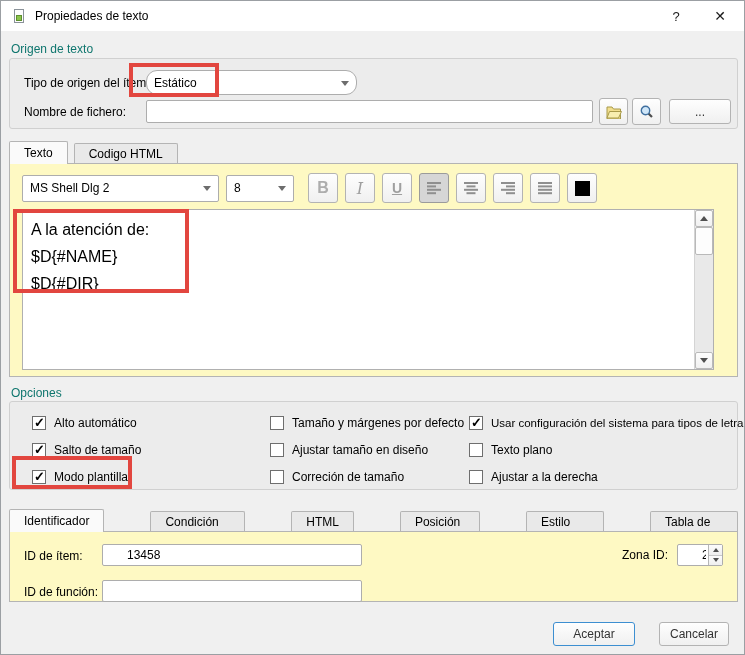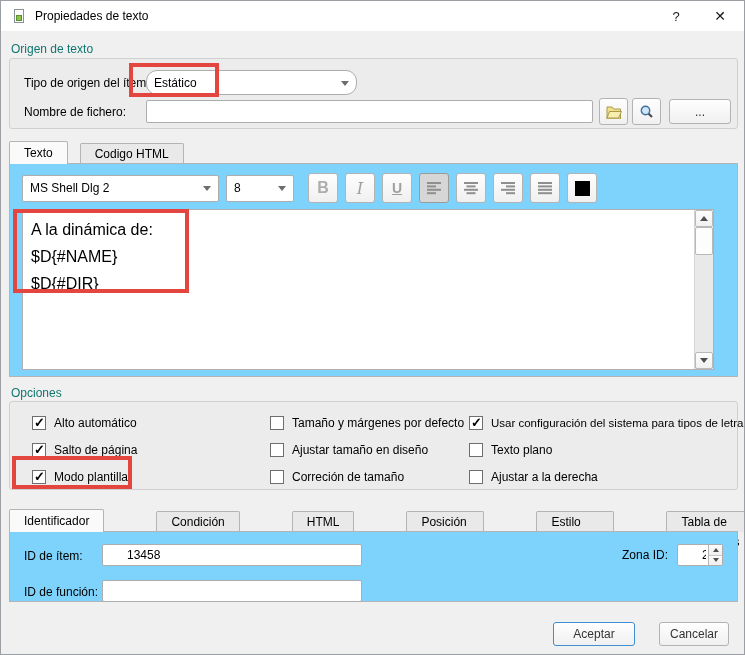--- a/index.html
+++ b/index.html
@@ -28,23 +28,23 @@
   .combo { position:relative; background:#fff; border:1px solid #adadad; border-radius:2px; display:flex; align-items:center; padding:0 22px 0 7px; }
   .combo .arrow { position:absolute; right:7px; top:50%; margin-top:-2px; width:0; height:0; border-left:4px solid transparent; border-right:4px solid transparent; border-top:5px solid #6d6d6d; }
   .btn { background:linear-gradient(#fefefe,#f0f0f0); border:1px solid #b3b3b3; border-radius:3px; display:flex; align-items:center; justify-content:center; color:#333; font-size:12px; }
   .checkrow { display:flex; align-items:center; height:14px; }
   .cbox { width:14px; height:14px; background:#fff; border:1px solid #6e6e6e; margin-right:8px; position:relative; flex:0 0 auto; }
   .cbox .tick { display:none; position:absolute; left:1px; top:-2px; font-size:13px; font-weight:700; color:#000; }
   .cbox.on .tick { display:block; }
 
   
   .tabbar { position:absolute; display:flex; align-items:flex-end; height:23px; }
-  .tab { height:21px; line-height:20px; padding:0 14px; background:#e9e9e9; border:1px solid #b4b4b4; border-bottom:none; border-radius:2px 2px 0 0; margin-right:12px; color:#000; position:relative; z-index:1; }
+  .tab { height:21px; line-height:20px; padding:0 14px; background:#e9e9e9; border:1px solid #b4b4b4; border-bottom:none; border-radius:2px 2px 0 0; margin-right:6px; color:#000; position:relative; z-index:1; }
   .tab.active { height:23px; line-height:22px; background:#fafafa; z-index:3; }
-  .tabpanel { position:absolute; left:8px; width:729px; background:#7dd3fc; border:1px solid #b4b4b4; z-index:2; }
+  .tabpanel { position:absolute; left:8px; width:729px; background:#fef9c3; border:1px solid #b4b4b4; z-index:2; }
 
   
   .toolbar { position:absolute; left:12px; top:9px; display:flex; align-items:center; }
   .tool-btn { width:30px; height:30px; margin-right:7px; }
   .tool-btn.pressed { background:#d6d6d6; border-color:#9b9b9b; }
   .glyph-b { font-size:16px; font-weight:700; color:#adadad; }
   .glyph-i { font-size:16px; font-style:italic; font-family:"DejaVu Serif", serif; color:#9f9f9f; }
   .glyph-u { font-size:14px; text-decoration:underline; color:#9f9f9f; font-weight:600; }
   .colorchip { width:15px; height:15px; background:#000; }
 
@@ -194,21 +194,21 @@
           </svg>
         </span>
       </div>
       <div class="btn tool-btn">
           <span class="colorchip"></span>
         </div>
     </div>
 
     <div class="textarea">
       <div class="ta-content">
-        <div>A la dinámica de:</div>
+        <div>A la atención de:</div>
         <div>$D{#NAME}</div>
         <div>$D{#DIR}</div>
       </div>
       <div class="vscroll">
         <div class="sb-btn">
             <span class="tri-up"></span>
           </div>
         <div class="sb-track">
             <div class="sb-thumb"></div>
           </div>
@@ -225,21 +225,21 @@
       <label class="checkrow">
         <span class="cbox on">
             <span class="tick">✓</span>
           </span>
         <span class="txtlabel">Alto automático</span>
       </label>
       <label class="checkrow">
         <span class="cbox on">
             <span class="tick">✓</span>
           </span>
-        <span class="txtlabel">Salto de página</span>
+        <span class="txtlabel">Salto de tamaño</span>
       </label>
       <label class="checkrow">
         <span class="cbox on">
             <span class="tick">✓</span>
           </span>
         <span class="txtlabel">Modo plantilla</span>
       </label>
     </div>
     <div class="optcol" style="left:260px; width:220px;">
       <label class="checkrow">

